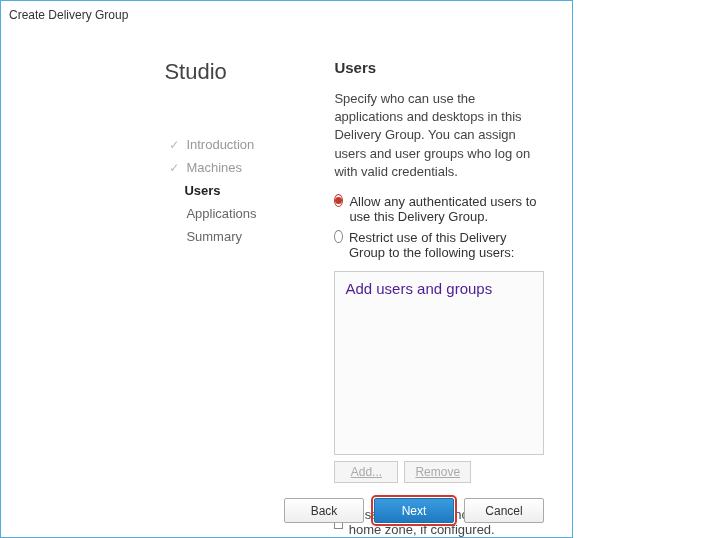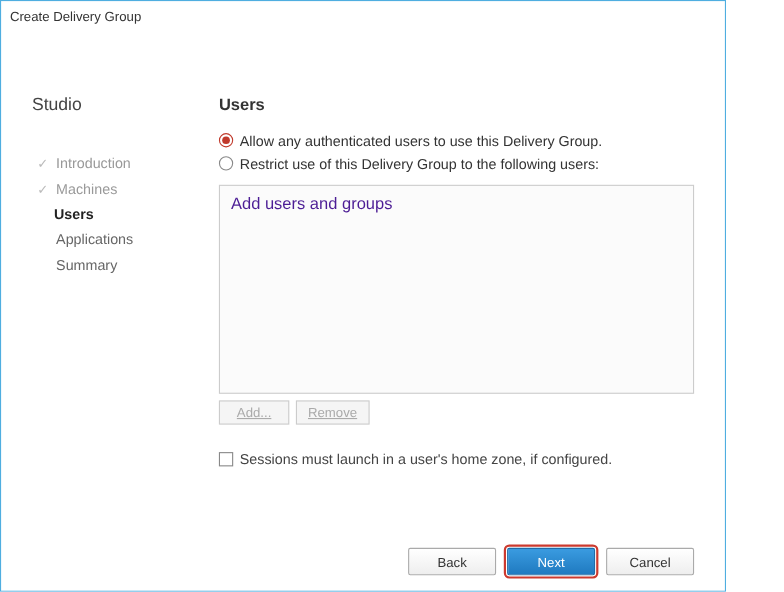--- a/index.html
+++ b/index.html
@@ -4,51 +4,51 @@
 <style>
   * { box-sizing: border-box; }
   body {
     margin: 0;
     font-family: "Segoe UI", Arial, sans-serif;
     font-size: 13px;
     color: #333;
     background: #fff;
   }
   .window {
-    width: 660px;
+    width: 573px;
     height: 538px;
     border: 1px solid #4faee0;
     background: #fff;
     position: relative;
     display: flex;
-    flex-direction: column;
+    flex-direction: row;
   }
   .titlebar {
     height: 28px;
     padding: 4px 8px;
     font-size: 12px;
     color: #333;
     display: flex;
     align-items: center;
   }
   .content {
     flex: 1;
     display: flex;
     padding: 20px 28px 0 28px;
   }
   .sidebar {
     width: 170px;
     padding-top: 38px;
     padding-right: 16px;
   }
   .studio-title {
-    font-size: 16px;
+    font-size: 22px;
     font-weight: 300;
     color: #444;
-    margin-bottom: 32px;
+    margin-bottom: 48px;
   }
   .nav {
     list-style: none;
     padding: 0;
     margin: 0;
     font-size: 13px;
   }
   .nav li {
     padding: 4px 0 4px 4px;
     color: #999;
@@ -203,20 +203,21 @@
           <span class="label">Applications</span>
         </li>
         <li class="pending">
           <span class="label">Summary</span>
         </li>
       </ul>
     </div>
 
     <div class="main">
       <div class="page-title">Users</div>
+      <div class="desc">Specify who can use the applications and desktops in this Delivery Group. You can assign users and user groups who log on with valid credentials.</div>
 
       <div class="radio-row">
         <span class="radio selected"></span>
         <span>Allow any authenticated users to use this Delivery Group.</span>
       </div>
       <div class="radio-row">
         <span class="radio"></span>
         <span>Restrict use of this Delivery Group to the following users:</span>
       </div>
 

